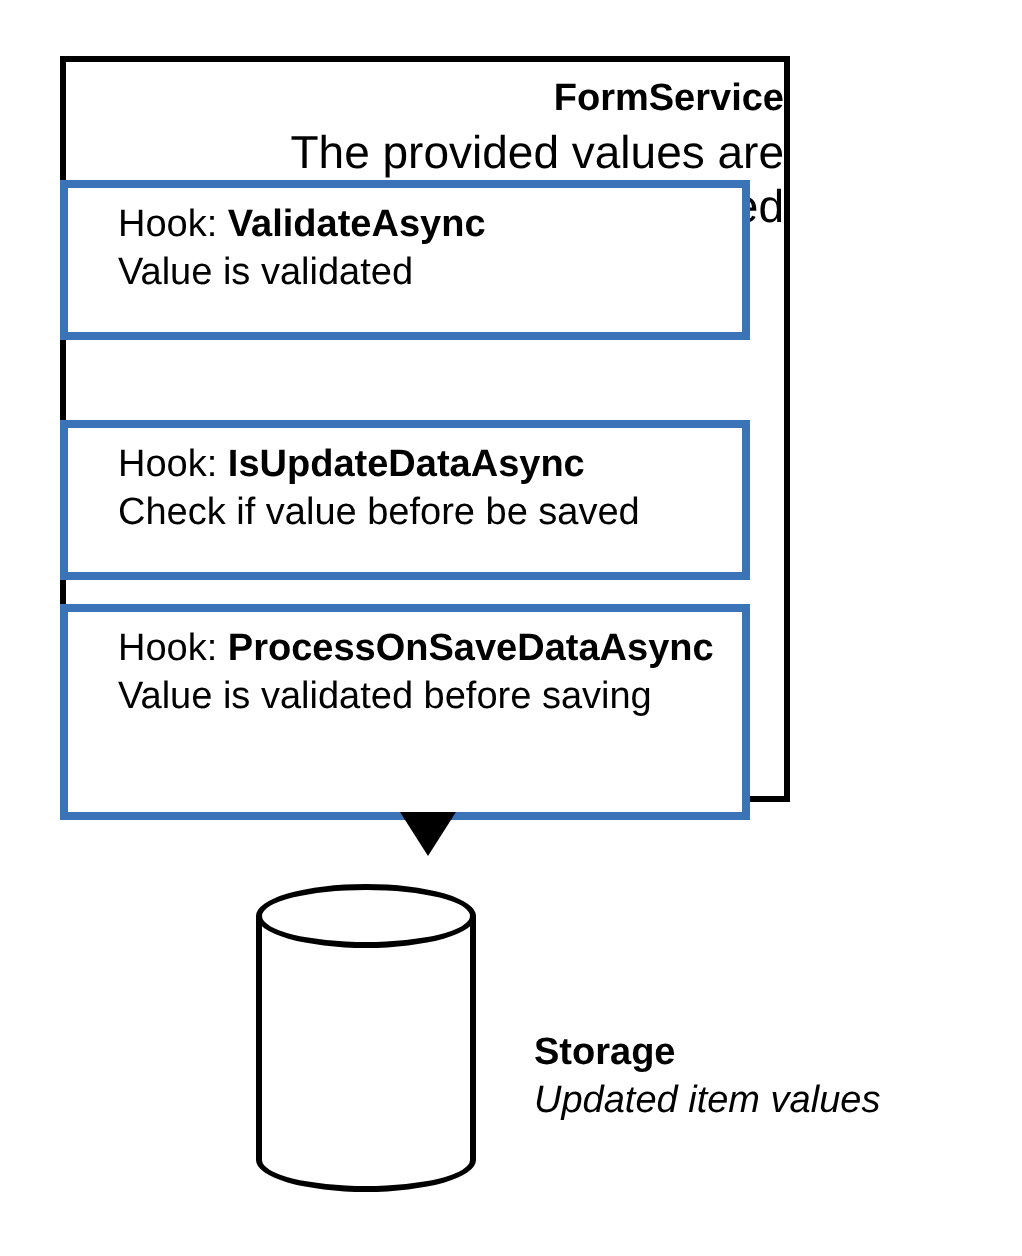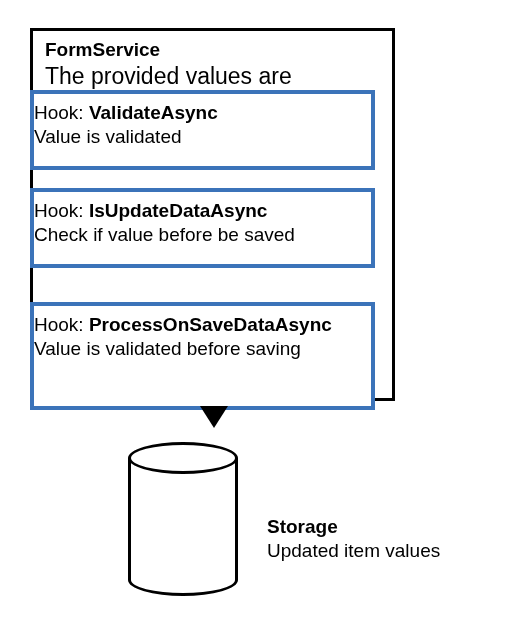--- a/index.html
+++ b/index.html
@@ -19,36 +19,37 @@
     top: 28px;
     width: 365px;
     height: 373px;
     border: 3px solid #000;
     background: #fff;
   }
   .outer-text {
     position: absolute;
     left: 12px;
     top: 8px;
+    text-align: right;
   }
   .outer-title { font-weight: 700; font-size: 19px; }
   .outer-sub   { font-size: 23px; margin-top: 2px; }
   .hook-box {
     position: absolute;
     border: 4px solid #3B73B9;
     background: #fff;
     width: 345px;
     left: 30px;
-    padding: 8px 12px 10px 0;
+    padding: 8px 12px 10px 25px;
   }
   .hook-title { font-size: 19px; }
   .hook-title b { font-weight: 700; }
   .hook-sub   { font-size: 19px; margin-top: 2px; }
   #hook1 { top: 90px; height: 80px; }
-  #hook2 { top: 188px; height: 80px; }
+  #hook2 { top: 210px; height: 80px; }
   #hook3 { top: 302px; height: 108px; }
   .arrow {
     position: absolute;
     left: 200px;
     top: 406px;
     width: 0; height: 0;
     border-left: 14px solid transparent;
     border-right: 14px solid transparent;
     border-top: 22px solid #000;
   }
@@ -90,21 +91,21 @@
     width: 104px; height: 16px;
     background: #fff;
     z-index: 1;
   }
   .storage-label {
     position: absolute;
     left: 267px;
     top: 490px;
   }
   .storage-title { font-weight: 700; font-size: 19px; margin-top: 26px; }
-  .storage-sub   { font-size: 19px; margin-top: 2px; }
+  .storage-sub   { font-size: 19px; margin-top: 2px; font-style: italic; }
 </style>
 </head>
 <body>
 
 <div class="outer-box">
   <div class="outer-text">
     <div class="outer-title">FormService</div>
     <div class="outer-sub">The provided values are processed</div>
   </div>
 </div>

